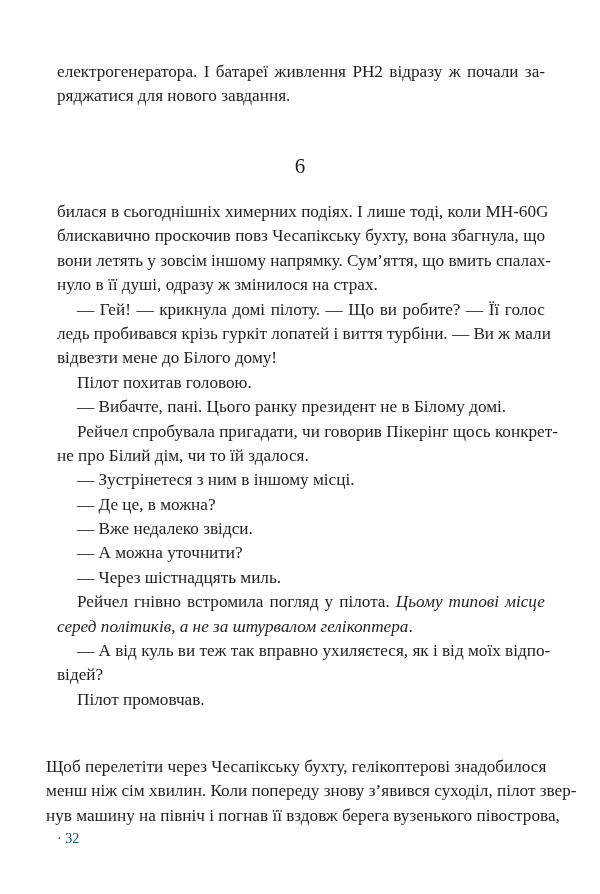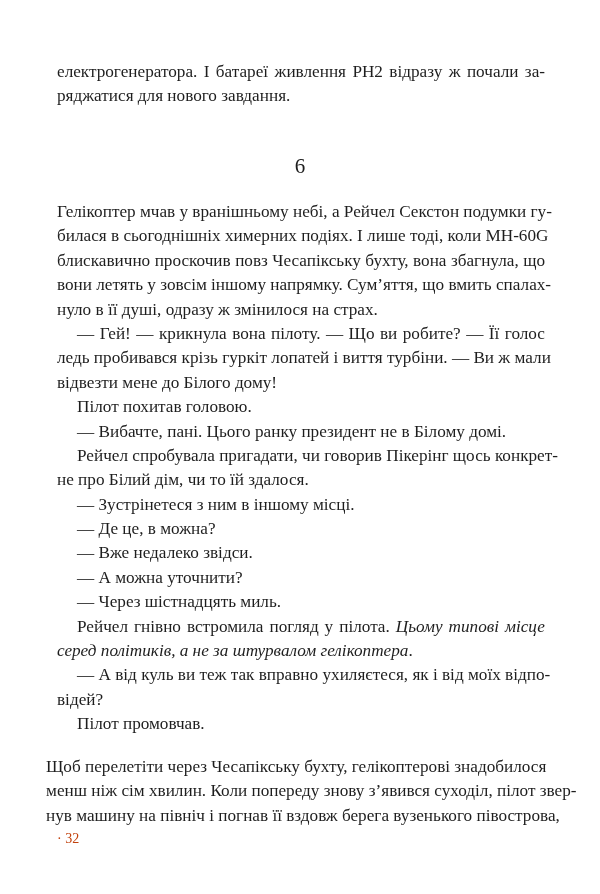--- a/index.html
+++ b/index.html
@@ -8,40 +8,39 @@
   .line { display: block; height: 24.4px; line-height: 24.4px; font-size: 17.2px;
           white-space: nowrap; text-align: justify; text-align-last: justify; }
   .line.last { text-align-last: left; }
   .indent { padding-left: 20px; }
   .it { font-style: italic; }
   .chapter { position: absolute; left: 0; right: 0; top: 154px; text-align: center;
              font-size: 21px; line-height: 24px; }
   .block1 { position: absolute; left: 57px; width: 488px; top: 60px; }
   .block2 { position: absolute; left: 57px; width: 488px; top: 200px; }
   .block3 { position: absolute; left: 46px; width: 488px; top: 755px; }
-  .pagenum { position: absolute; left: 57px; top: 831px; font-size: 14px; color: #c2410c; }
+  .pagenum { position: absolute; left: 57px; top: 831px; font-size: 14px; color: #0c4a6e; }
 </style>
 </head>
 <body>
 
 <div class="block1">
   <span class="line">електрогенератора. І батареї живлення PH2 відразу ж почали за-</span>
   <span class="line last">ряджатися для нового завдання.</span>
 </div>
 
 <div class="chapter">6</div>
 
 <div class="block2">
   <div id="main-lines">
-      <span class="line">Гелікоптер мчав у вранішньому небі, а Рейчел Секстон подумки гу-</span>
       <span class="line">билася в сьогоднішніх химерних подіях. І лише тоді, коли MH-60G</span>
       <span class="line">блискавично проскочив повз Чесапікську бухту, вона збагнула, що</span>
       <span class="line">вони летять у зовсім іншому напрямку. Сум’яття, що вмить спалах-</span>
       <span class="line last">нуло в її душі, одразу ж змінилося на страх.</span>
-      <span class="line indent">— Гей! — крикнула вона пілоту. — Що ви робите? — Її голос</span>
+      <span class="line indent">— Гей! — крикнула домі пілоту. — Що ви робите? — Її голос</span>
       <span class="line">ледь пробивався крізь гуркіт лопатей і виття турбіни. — Ви ж мали</span>
       <span class="line last">відвезти мене до Білого дому!</span>
       <span class="line indent last">Пілот похитав головою.</span>
       <span class="line indent last">— Вибачте, пані. Цього ранку президент не в Білому домі.</span>
       <span class="line indent">Рейчел спробувала пригадати, чи говорив Пікерінг щось конкрет-</span>
       <span class="line last">не про Білий дім, чи то їй здалося.</span>
       <span class="line indent last">— Зустрінетеся з ним в іншому місці.</span>
       <span class="line indent last">— Де це, в можна?</span>
       <span class="line indent last">— Вже недалеко звідси.</span>
       <span class="line indent last">— А можна уточнити?</span>

